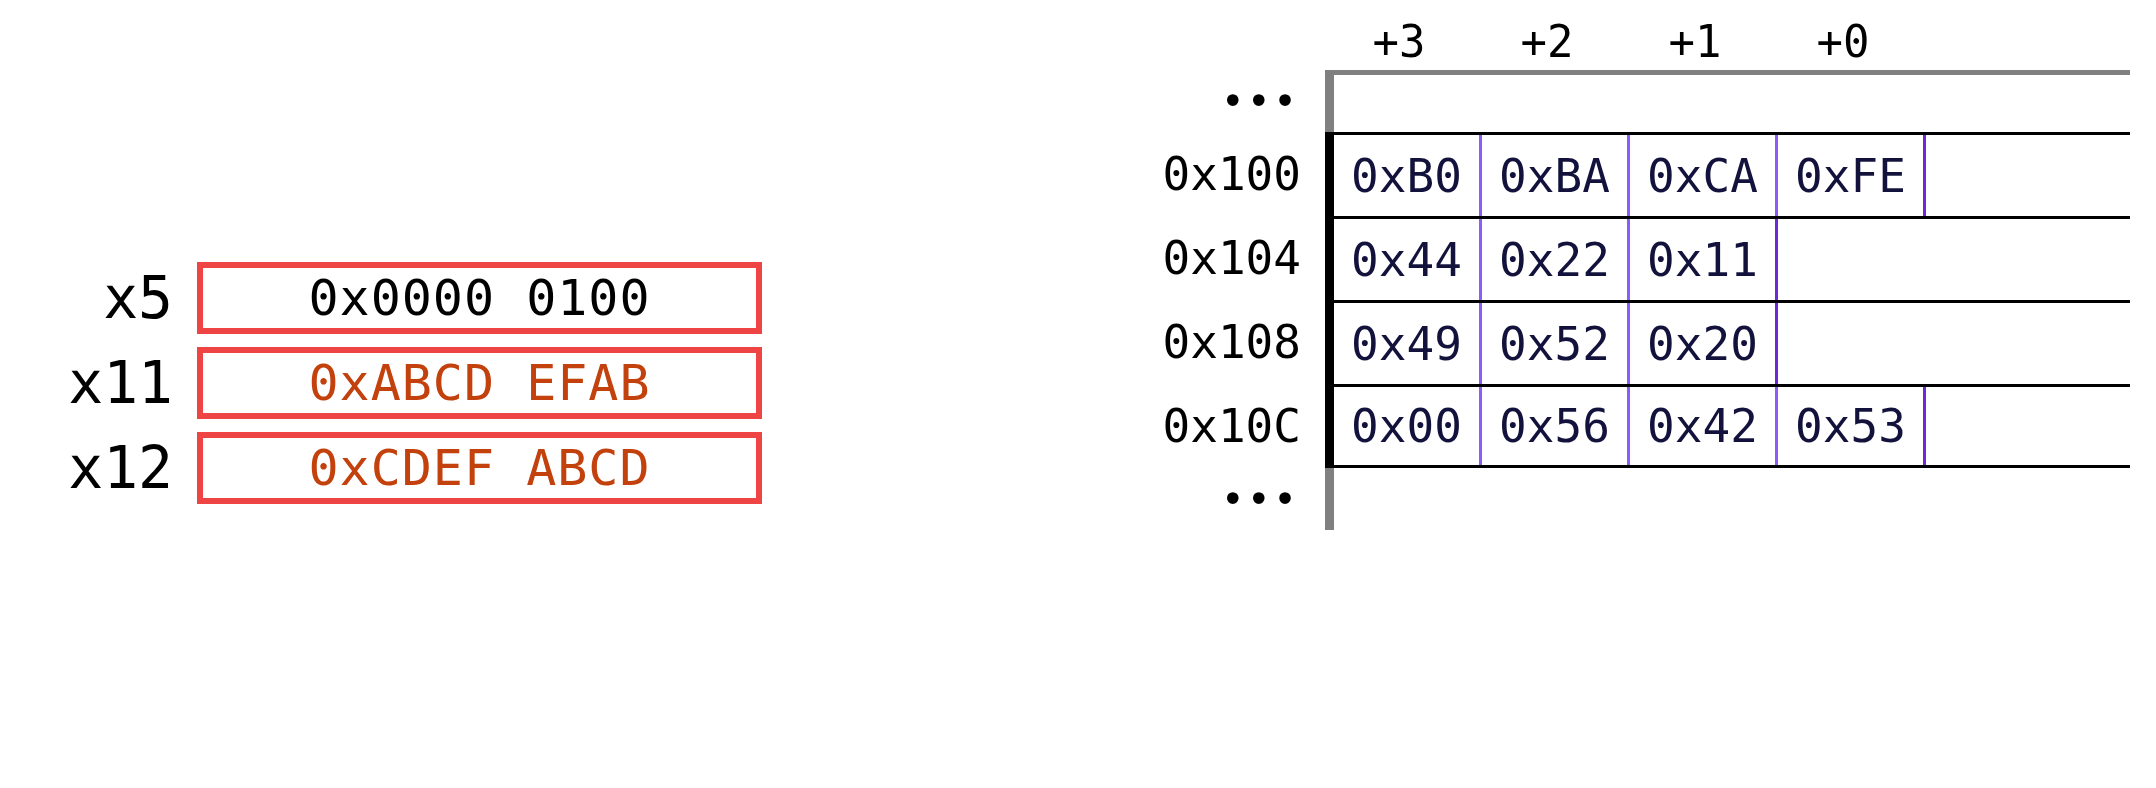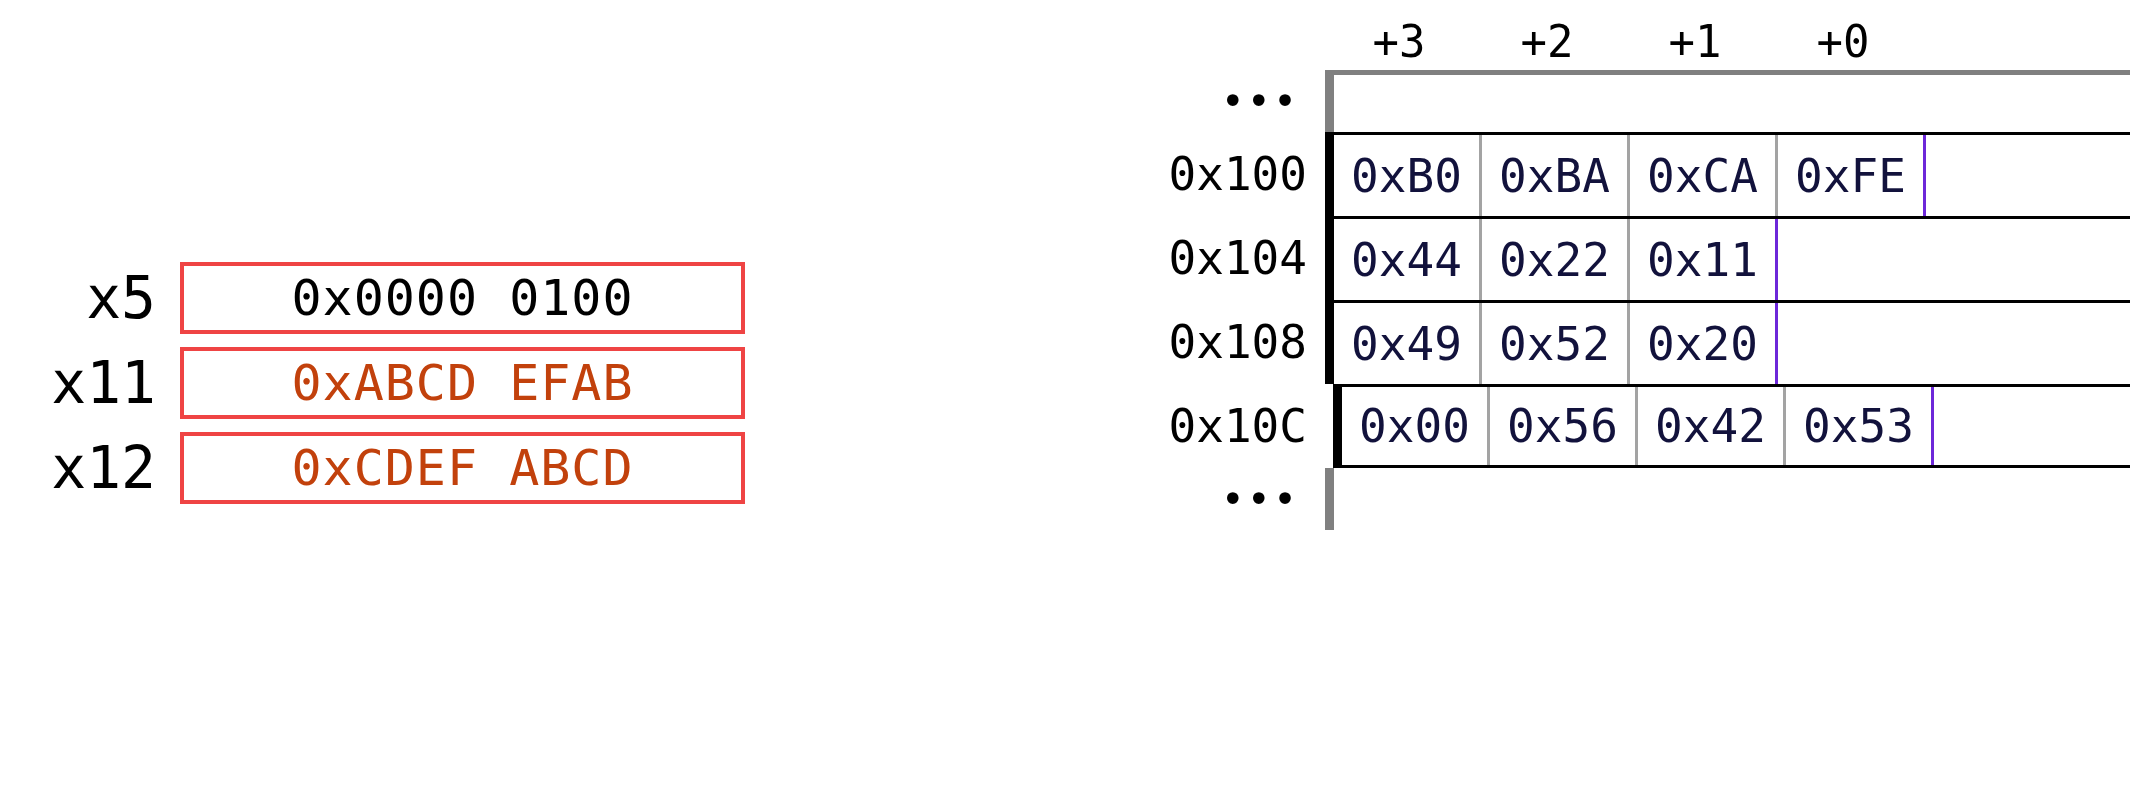--- a/index.html
+++ b/index.html
@@ -11,21 +11,21 @@
     width: 2156px;
     height: 788px;
     position: relative;
     font-family: "DejaVu Sans Mono", "Liberation Mono", monospace;
     overflow: hidden;
   }
 
   
   #register-panel {
     position: absolute;
-    left: 0px;
+    left: 17px;
     top: 255px;
     width: 820px;
     height: 285px;
   }
   .reg-row {
     position: relative;
     height: 85px;
     display: flex;
     align-items: center;
   }
@@ -35,21 +35,21 @@
     padding-right: 24px;
     box-sizing: border-box;
     font-size: 58px;
     color: #000000;
     line-height: 1;
     letter-spacing: 0px;
   }
   .reg-box {
     width: 565px;
     height: 72px;
-    border: 4px solid #ef4444;
+    border: 6px solid #ef4444;
     box-sizing: border-box;
     background: #ffffff;
     display: flex;
     align-items: center;
     justify-content: center;
   }
   .reg-value {
     font-size: 50px;
     line-height: 1;
     letter-spacing: 1px;
@@ -79,21 +79,21 @@
   }
   .mem-row {
     display: flex;
     align-items: stretch;
     height: 84px;
   }
   .mem-row.gap-row { height: 62px; }
   .mem-addr {
     width: 205px;
     text-align: right;
-    padding-right: 18px;
+    padding-right: 24px;
     box-sizing: border-box;
     display: flex;
     align-items: center;
     justify-content: flex-end;
     font-size: 46px;
     color: #000000;
     line-height: 1;
   }
   .mem-addr.ellipsis {
     font-size: 40px;
@@ -105,33 +105,32 @@
     flex: 1;
     box-sizing: border-box;
   }
   
   .mem-row.data .mem-cells {
     border-left: 9px solid #000000;
     border-top: 3px solid #000000;
   }
   .mem-row.data.last .mem-cells {
     border-bottom: 3px solid #000000;
-    margin-left: 8px;
   }
   .mem-cell {
     width: 148px;
     flex: 0 0 148px;
     box-sizing: border-box;
     display: flex;
     align-items: center;
     justify-content: center;
     font-size: 46px;
     color: #12123c;
     line-height: 1;
-    border-right: 3px solid #a3a3a3;
+    border-right: 3px solid #8b5cf6;
   }
   .mem-cell:first-child { border-left: none; }
   .mem-cell:last-child  { border-right: 3px solid #6d28d9; }
 
   
   .mem-row.gap-row .mem-cells {
     border-left: 9px solid #808080;
   }
   .mem-row.gap-row.top .mem-cells {
     border-top: 5px solid #808080;

